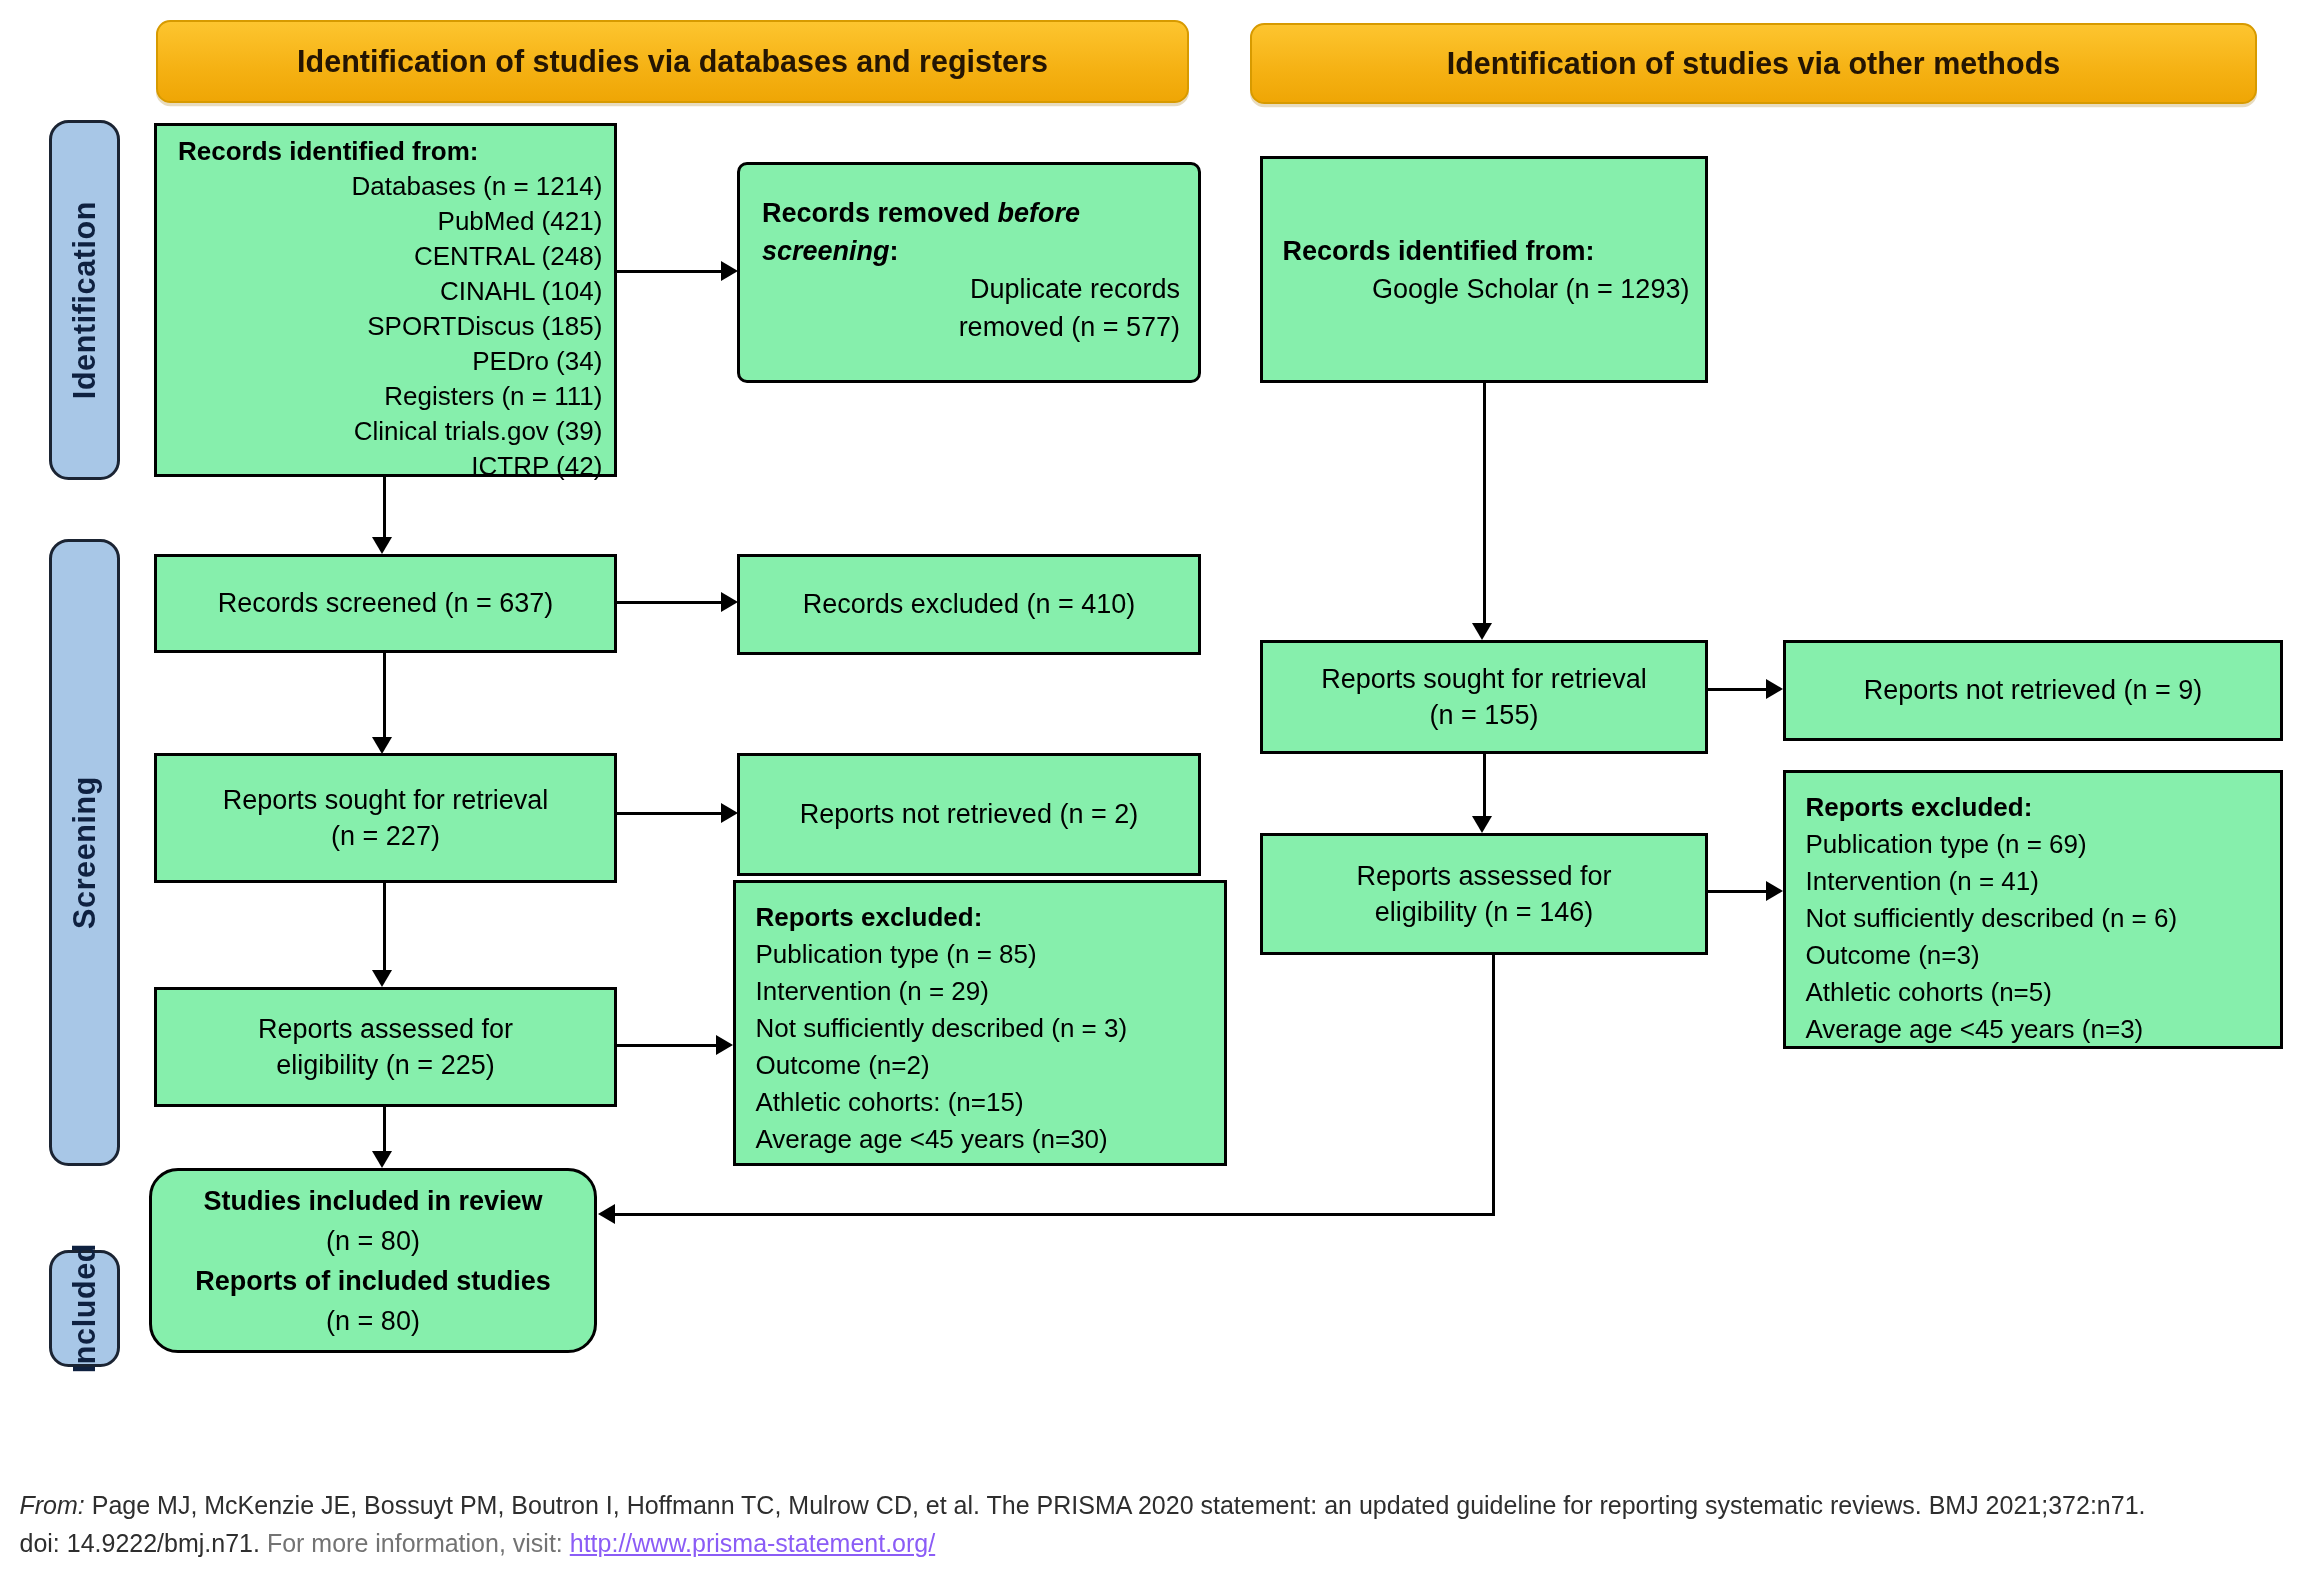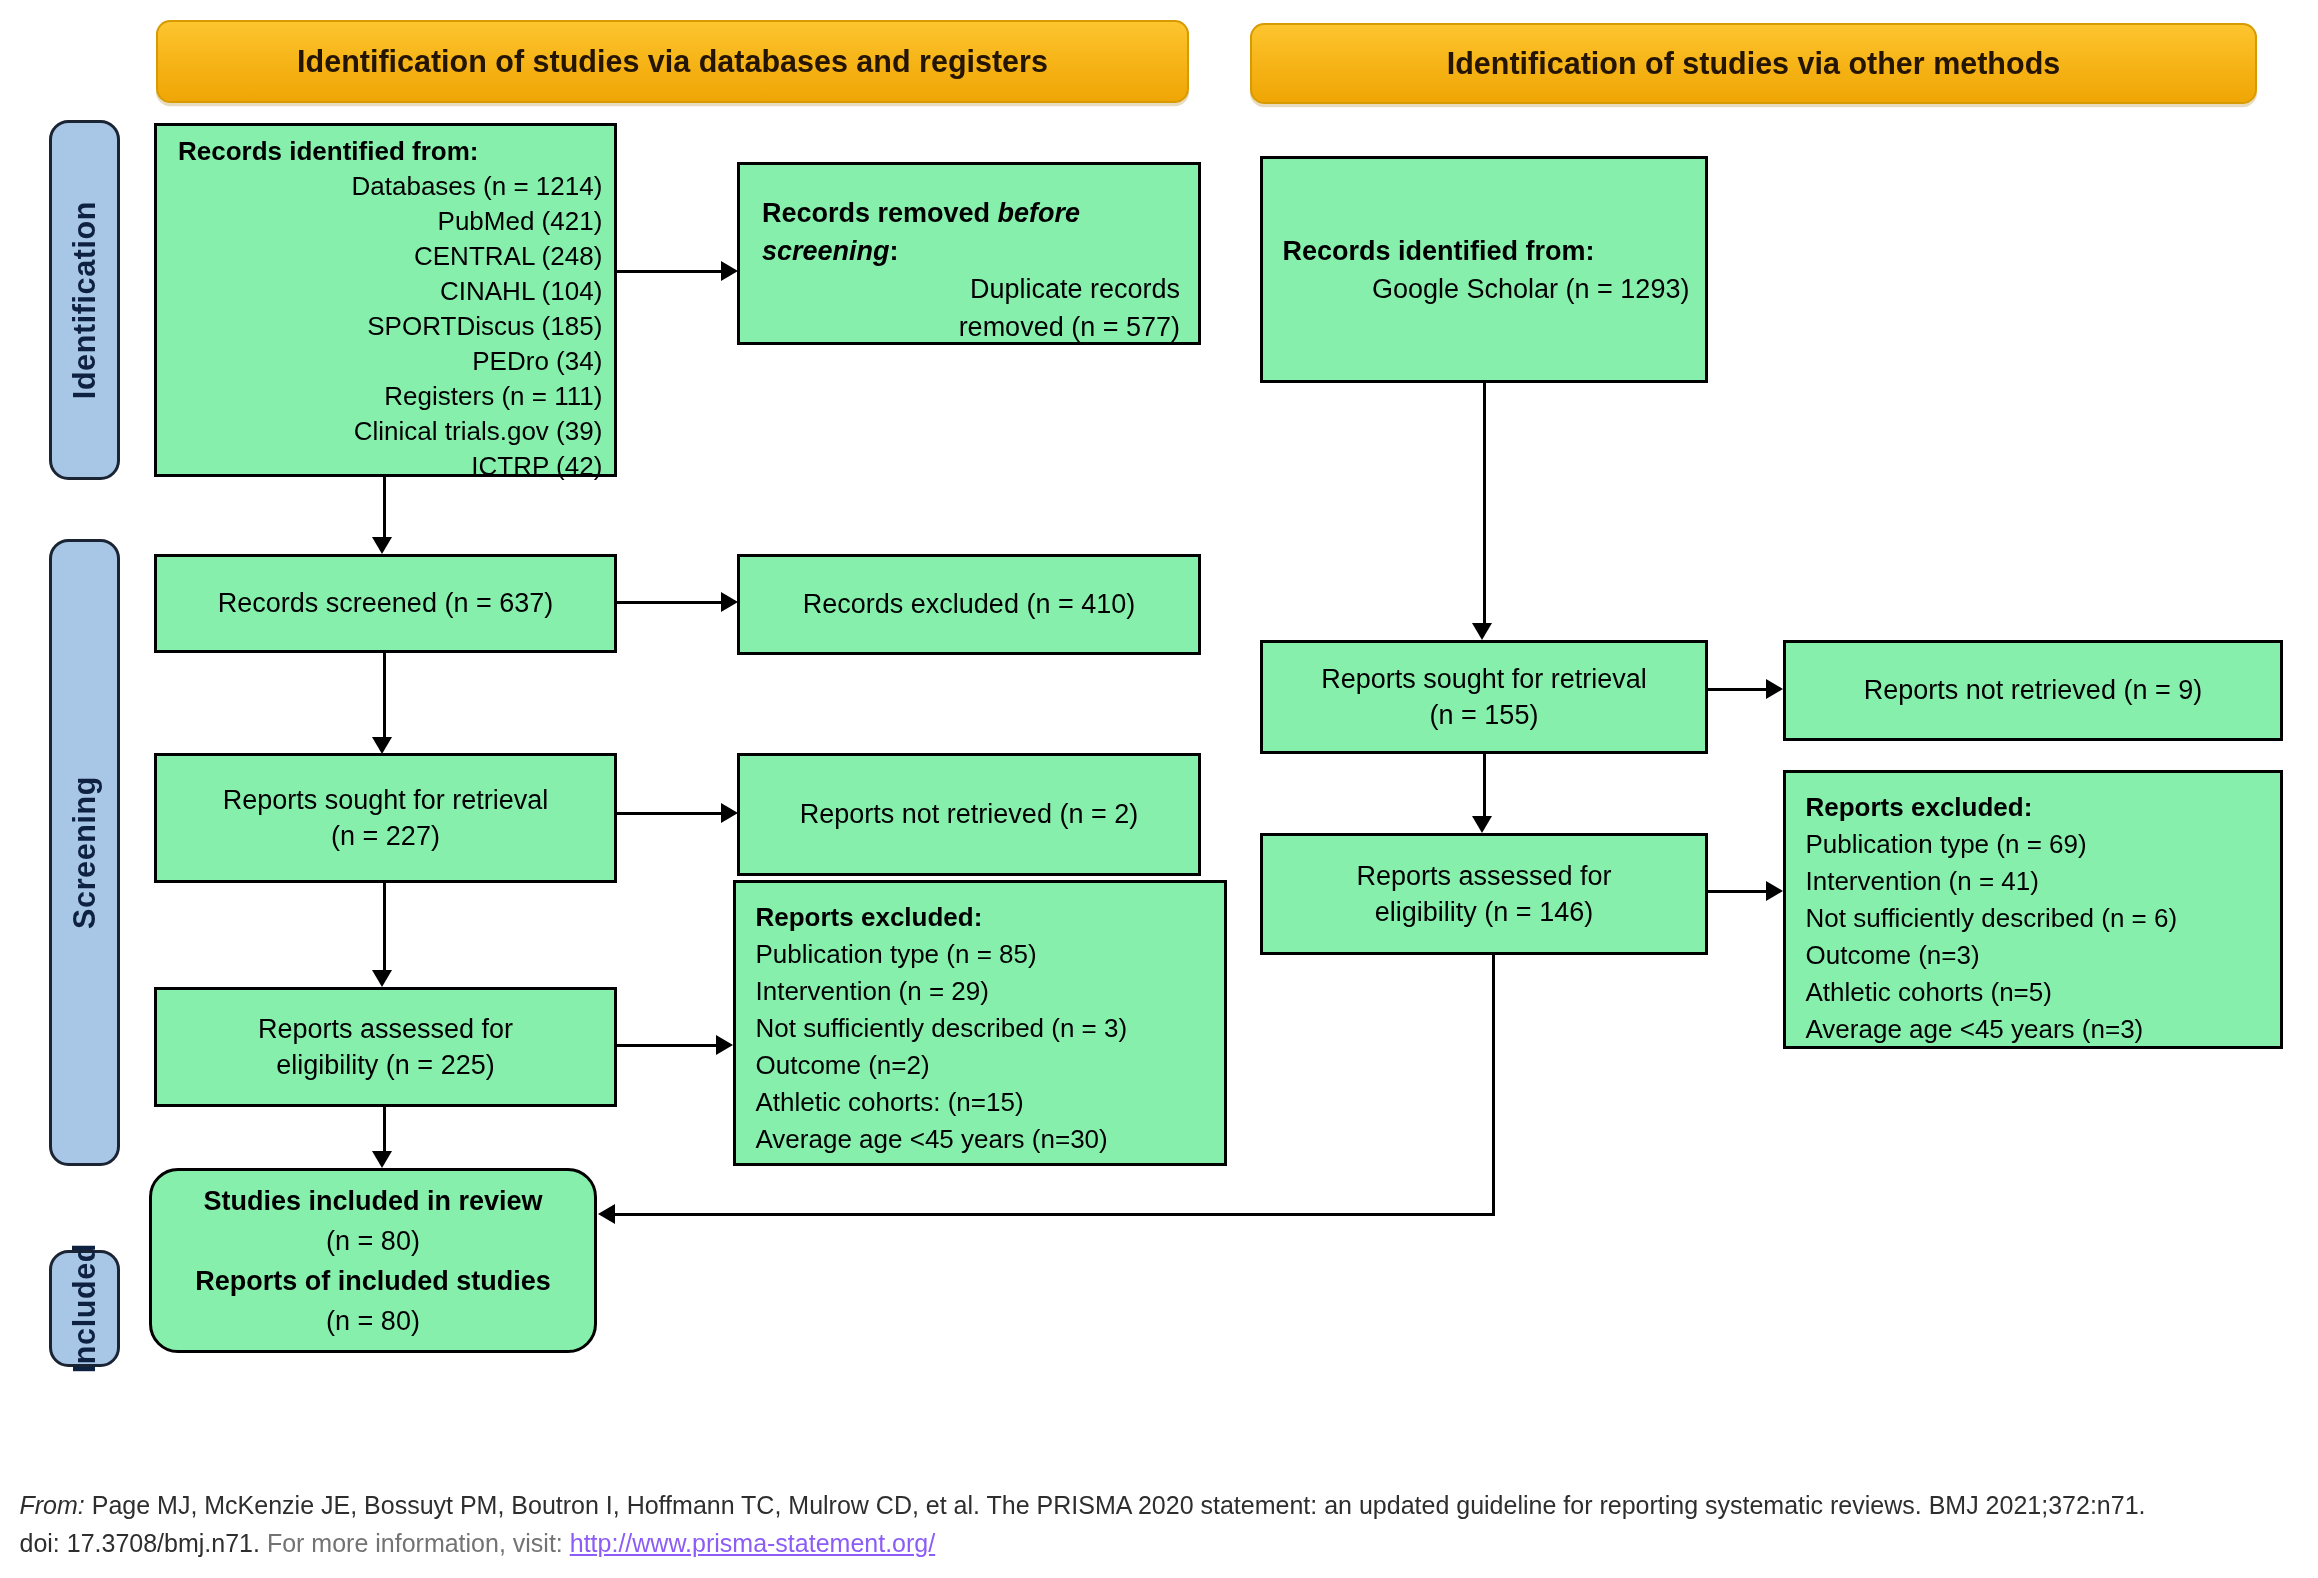--- a/index.html
+++ b/index.html
@@ -67,21 +67,21 @@
     <div class="indent">PubMed (421)</div>
     <div class="indent">CENTRAL (248)</div>
     <div class="indent">CINAHL (104)</div>
     <div class="indent">SPORTDiscus (185)</div>
     <div class="indent">PEDro (34)</div>
     <div class="indent">Registers (n = 111)</div>
     <div class="indent">Clinical trials.gov (39)</div>
     <div class="indent">ICTRP (42)</div>
   </div>
 
-  <div class="box b1pad" style="left:737px;top:162px;width:464px;height:183px;">
+  <div class="box b1pad" style="left:737px;top:162px;width:464px;height:221px;border-radius:10px;">
     <div class="bold b1title"><span>Records removed </span><span class="ital">before screening</span><span>:</span></div>
     <div class="indent">Duplicate records</div>
     <div class="indent">removed (n = 577)</div>
   </div>
 
   <div class="box" style="left:1260px;top:156px;width:448px;height:227px;">
     <div class="c1pad">
       <div class="bold">Records identified from:</div>
       <div class="indent">Google Scholar (n = 1293)</div>
     </div>
@@ -184,16 +184,16 @@
   <div class="head head-d" style="left:1472px;top:816px;"></div>
 
   <div class="line" style="left:1708px;top:890px;width:58px;height:2.6px;"></div>
   <div class="head head-r" style="left:1766px;top:881px;"></div>
 
   <div class="line" style="left:1492px;top:955px;width:2.6px;height:261px;"></div>
   <div class="line" style="left:614px;top:1213px;width:881px;height:2.6px;"></div>
   <div class="head head-l" style="left:598px;top:1204px;"></div>
 
   <div class="footer" style="top:1487px;"><span class="ital">From:</span><span> Page MJ, McKenzie JE, Bossuyt PM, Boutron I, Hoffmann TC, Mulrow CD, et al. The PRISMA 2020 statement: an updated guideline for reporting systematic reviews. BMJ 2021;372:n71.</span></div>
-  <div class="footer" style="top:1525px;"><span>doi: 17.3708/bmj.n71. </span><span class="info">For more information, visit: </span><span class="link">http://www.prisma-statement.org/</span></div>
+  <div class="footer" style="top:1525px;"><span>doi: 14.9222/bmj.n71. </span><span class="info">For more information, visit: </span><span class="link">http://www.prisma-statement.org/</span></div>
 
 </div>
 
 
 </body></html>

